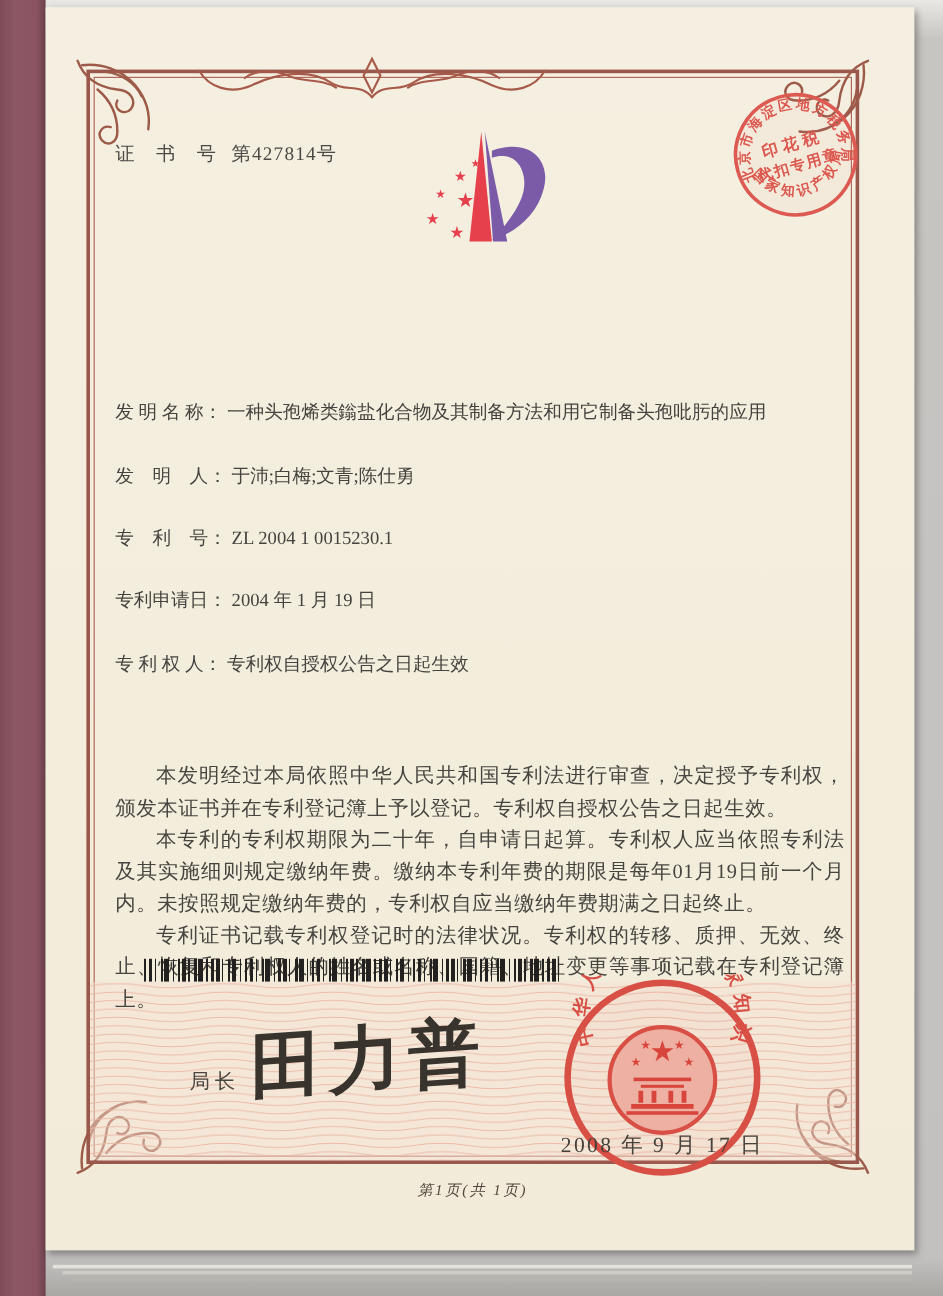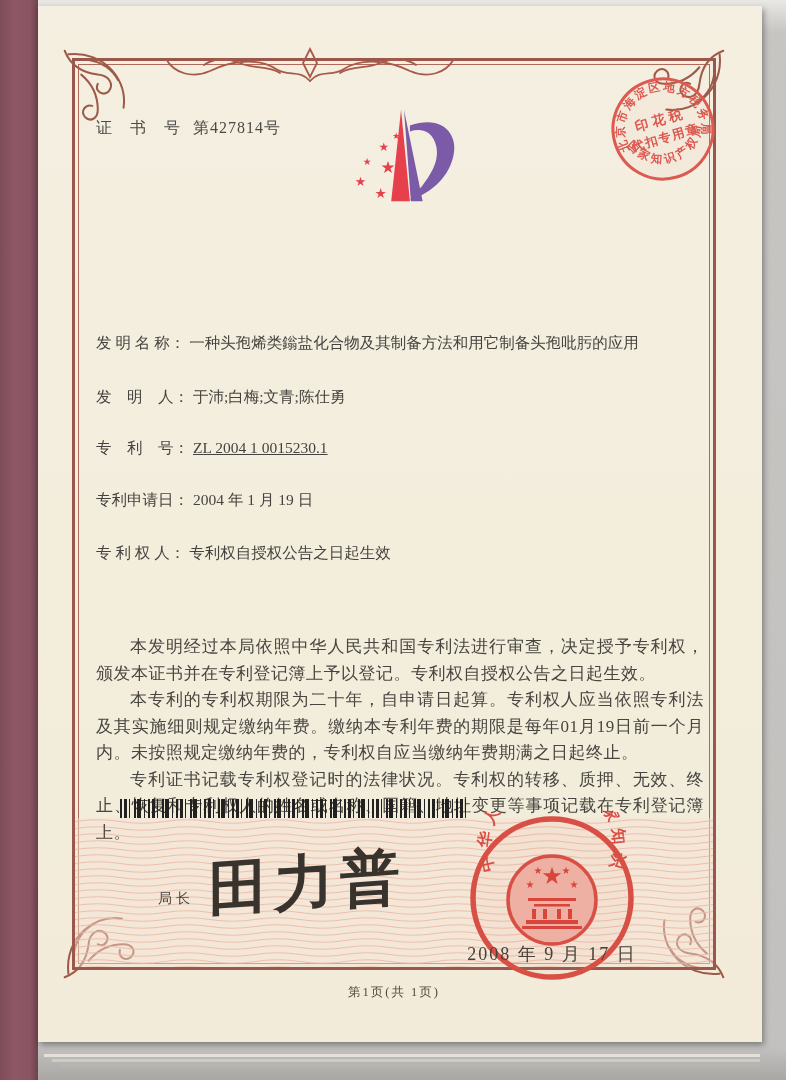--- a/index.html
+++ b/index.html
@@ -37,48 +37,48 @@
   .cert-no .lbl { letter-spacing:7px; margin-right:6px; }
 
   .logo { position:absolute; left:307px; top:98px; width:118px; height:106px; }
 
   .title { position:absolute; left:34px; top:230px; width:644px; text-align:center;
            font-size:38px; font-weight:bold; color:#2e2d2b; letter-spacing:0.40em; text-indent:0.40em; }
 
   .field { position:absolute; left:58px; font-size:15.5px; color:#45433f; white-space:nowrap; }
   .field .flabel { display:inline-block; }
   .field .fvalue { margin-left:4px; }
-  .f0 { top:327px; } .f1 { top:381px; } .f2 { top:432px;text-decoration:underline; }
+  .f0 { top:327px; } .f1 { top:381px; } .f2 { top:432px; }
   .f3 { top:484px; } .f4 { top:537px; } .f5 { top:590px; }
 
   .paras { position:absolute; left:58px; top:628px; width:608px; }
   .paras p { font-size:17px; line-height:26.5px; color:#474540; text-align:justify;
              text-indent:2em; letter-spacing:0.5px; }
 
   .barcode { position:absolute; left:82px; top:793px; width:346px; height:19px;
     background:repeating-linear-gradient(90deg,
       #23211f 0 2px, transparent 2px 4px,
       #23211f 4px 7px, transparent 7px 9px,
       #23211f 9px 10px, transparent 10px 14px,
       #23211f 14px 16px, transparent 16px 17px,
       #23211f 17px 21px, transparent 21px 24px,
       #23211f 24px 25px, transparent 25px 28px); }
 
-  .director { position:absolute; left:120px; top:884px; font-size:14px; color:#4a453e; letter-spacing:4px;text-align:center; }
+  .director { position:absolute; left:120px; top:884px; font-size:17px; color:#4a453e; letter-spacing:4px;text-align:center; }
   .signature { position:absolute; left:170px; top:836px; width:230px; font-size:60px; font-weight:bold;
                color:#38332c; transform:rotate(-4deg) skewX(-4deg); letter-spacing:6px; white-space:nowrap; }
 
   .seal { position:absolute; left:428px; top:806px; width:172px; height:172px; }
   .seal-date { position:absolute; left:418px; top:936px; width:192px; text-align:center;
                font-size:18px; color:#46413a; letter-spacing:2px; white-space:nowrap; }
 
   .tax-stamp { position:absolute; left:566px; top:64px; width:118px; height:118px; transform:rotate(-16deg); }
 
   .footer { position:absolute; left:34px; top:978px; width:644px; text-align:center;
-            font-size:12.5px; color:#53473d; letter-spacing:2px; }
+            font-size:12.5px; color:#53473d; letter-spacing:2px;font-style:italic; }
 </style>
 </head>
 <body>
 
 <div id="stage">
   <div class="spine"></div>
 
   <div class="page">
 
     <div class="frame">

